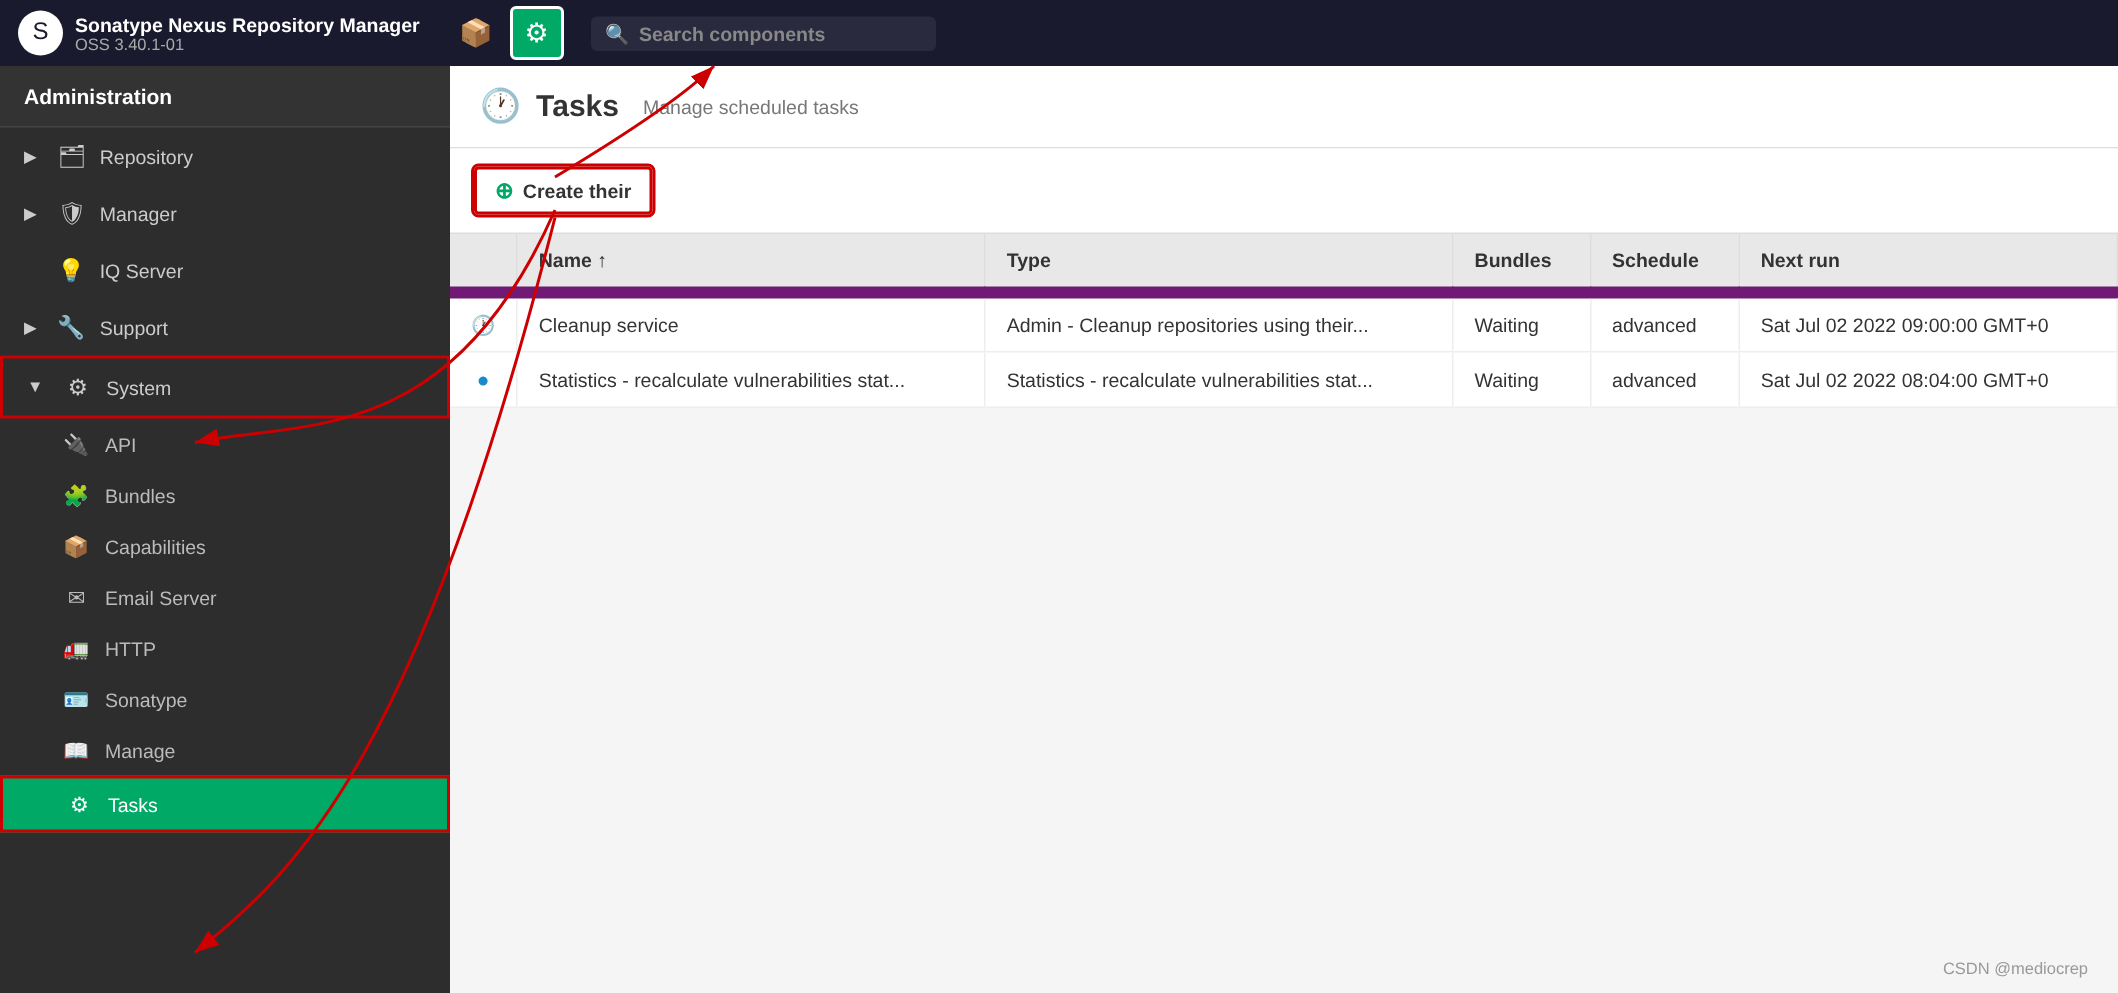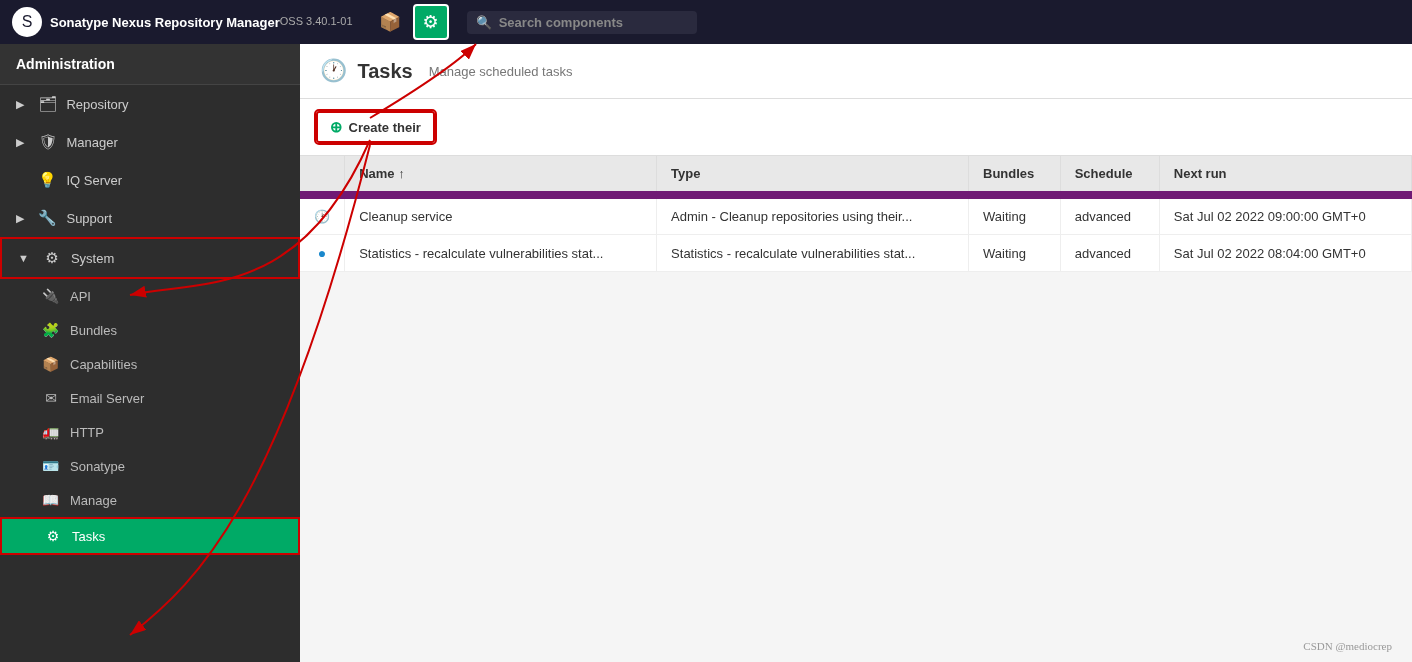--- a/index.html
+++ b/index.html
@@ -26,20 +26,21 @@
       background: #fff;
       border-radius: 50%;
       display: flex;
       align-items: center;
       justify-content: center;
       font-size: 16px;
       color: #1a1a2e;
     }
     .topbar-title {
       display: flex;
+      flex-direction: column;
     }
     .topbar-title-main {
       font-size: 13px;
       font-weight: bold;
       color: #fff;
     }
     .topbar-title-sub {
       font-size: 11px;
       color: #aaa;
     }
@@ -213,21 +214,20 @@
       height: 662px;
       pointer-events: none;
     }
 
     .watermark {
       position: absolute;
       bottom: 10px;
       right: 20px;
       font-size: 11px;
       color: #999;
-      font-family: Liberation Serif, serif;
     }
   </style>
 </head>
 <body>
 
 <div style="position:relative; width:1412px; height:662px; overflow:hidden;">
 
   <div class="topbar">
     <div class="topbar-logo">
       <div class="topbar-logo-icon">S</div>

